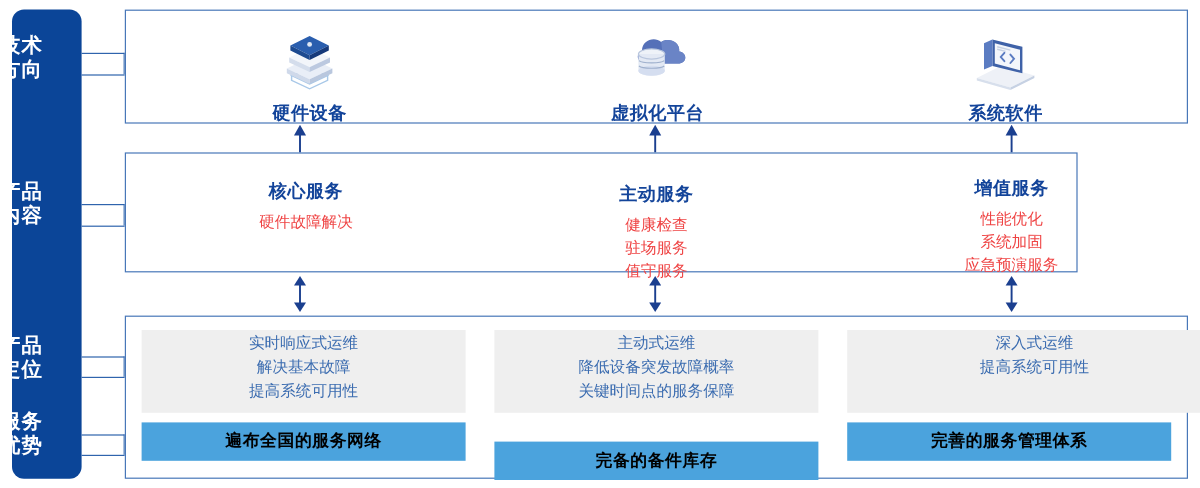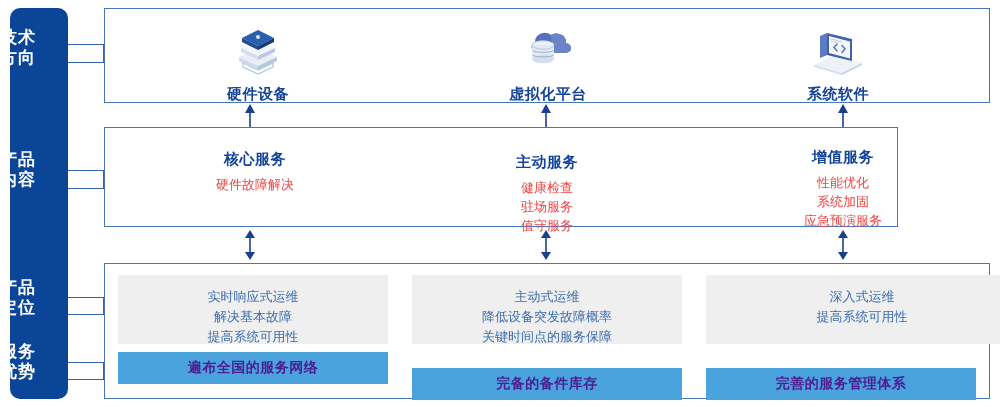--- a/index.html
+++ b/index.html
@@ -101,33 +101,33 @@
     color: #ef4444;
     line-height: 19px;
   }
 
   
   .pos-box {
     position: absolute;
     background: #efefef;
     text-align: center;
     box-sizing: border-box;
-    padding-top: 12px;
+    padding-top: 1px;
   }
   .pos-line {
     font-size: 13px;
     color: #3b6cb0;
     line-height: 20px;
   }
 
   
   .adv-bar {
     position: absolute;
     background: #4ba3dd;
-    color: #4c1d95;
+    color: #000000;
     font-size: 14px;
     font-weight: bold;
     letter-spacing: .5px;
     display: flex;
     align-items: center;
     justify-content: center;
     box-sizing: border-box;
   }
 
   
@@ -331,18 +331,18 @@
       <div class="pos-line">深入式运维</div>
       <div class="pos-line">提高系统可用性</div>
     </div>
 
     <div class="adv-bar" style="left:13px; top:88px; width:270px; height:32px;">
       <span>遍布全国的服务网络</span>
     </div>
     <div class="adv-bar" style="left:307px; top:104px; width:270px; height:32px;">
       <span>完备的备件库存</span>
     </div>
-    <div class="adv-bar" style="left:601px; top:88px; width:270px; height:32px;margin-top:16px;">
+    <div class="adv-bar" style="left:601px; top:88px; width:270px; height:32px;">
       <span>完善的服务管理体系</span>
     </div>
   </div>
 
 </div>
 
 </body></html>

